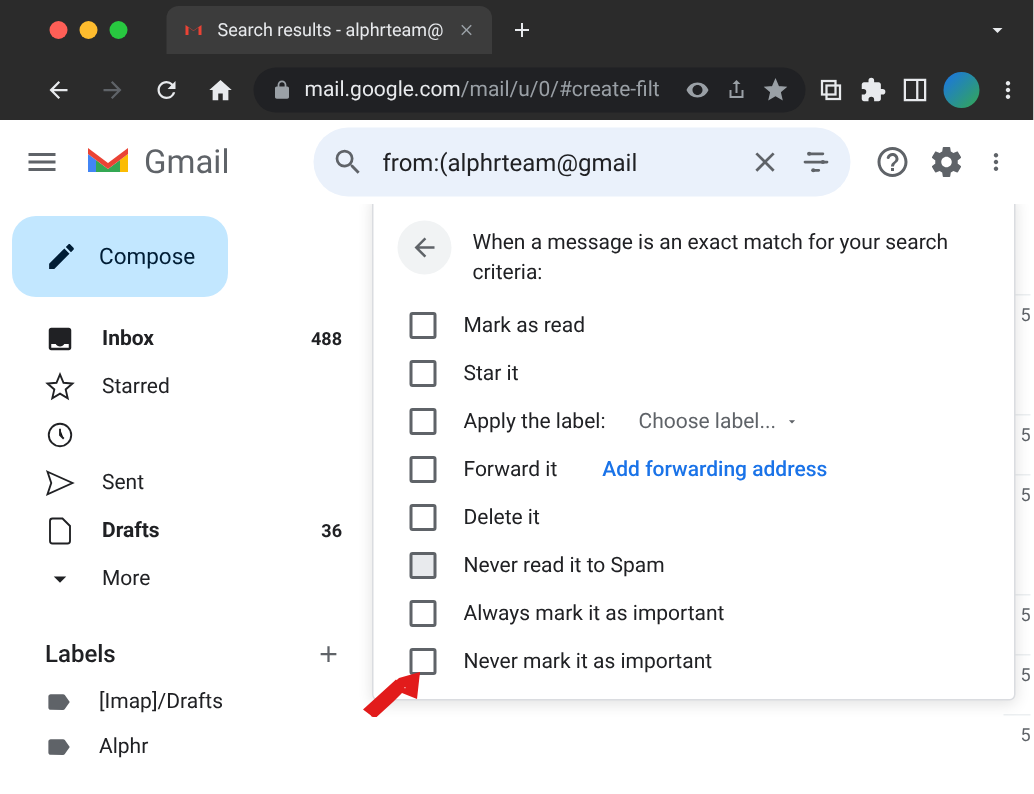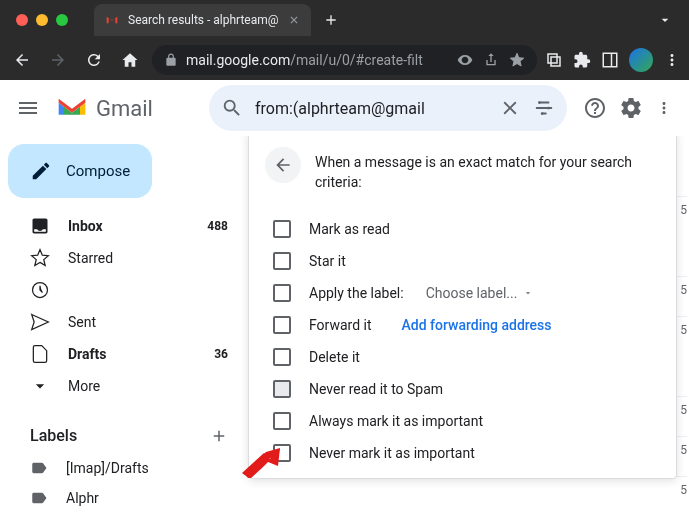--- a/index.html
+++ b/index.html
@@ -1,19 +1,19 @@
 <!DOCTYPE html>
 <html><head>
   <meta charset="utf-8">
   <style>
     * { margin: 0; padding: 0; box-sizing: border-box; font-family: 'Google Sans', Roboto, Arial, sans-serif; }
     body { width: 689px; height: 529px; overflow: hidden; background: #fff; position: relative; }
 
     
-    .browser-chrome { background: #2b2b2b; height: 80px; }
+    .browser-chrome { background: #2b2b2b; height: 80px; padding-left: 17px; }
     .tab-bar { display: flex; align-items: center; height: 40px; padding: 0 8px; gap: 6px; }
     .traffic-lights { display: flex; gap: 8px; margin-left: 8px; margin-right: 20px; }
     .traffic-light { width: 12px; height: 12px; border-radius: 50%; }
     .tl-red { background: #ff5f57; }
     .tl-yellow { background: #febc2e; }
     .tl-green { background: #28c840; }
     .tab { background: #3c3c3c; color: #e8eaed; height: 32px; border-radius: 8px 8px 0 0; display: flex; align-items: center; padding: 0 10px; font-size: 12px; gap: 8px; min-width: 200px; }
     .tab-favicon { width: 16px; height: 16px; }
     .tab-title { flex: 1; overflow: hidden; text-overflow: ellipsis; white-space: nowrap; }
     .tab-close { width: 14px; height: 14px; display: flex; align-items: center; justify-content: center; color: #9aa0a6; }
@@ -57,21 +57,21 @@
     .nav-count { font-size: 12px; color: #5f6368; }
     .nav-item.active .nav-count { color: #202124; font-weight: 700; }
 
     .labels-section { margin-top: 24px; padding: 0 12px 0 22px; }
     .labels-header { display: flex; align-items: center; justify-content: space-between; font-size: 16px; color: #202124; font-weight: 500; margin-bottom: 8px; }
     .label-item { display: flex; align-items: center; gap: 18px; padding: 6px 0; font-size: 14px; color: #202124; cursor: pointer; }
 
     
     .main-area { flex: 1; position: relative; }
     .filter-panel { position: absolute; top: -6px; left: 0; right: 12px; background: #fff; border: 1px solid #dadce0; border-radius: 4px; box-shadow: 0 2px 10px rgba(0,0,0,0.12); padding: 16px; z-index: 10; }
-    .filter-header { display: flex; align-items: flex-start; gap: 14px; margin-bottom: 28px; }
+    .filter-header { display: flex; align-items: flex-start; gap: 14px; margin-bottom: 16px; }
     .back-btn { width: 36px; height: 36px; border-radius: 50%; background: #f1f3f4; display: flex; align-items: center; justify-content: center; color: #5f6368; cursor: pointer; flex-shrink: 0; }
     .filter-prompt { font-size: 14px; color: #202124; padding-top: 6px; line-height: 1.4; }
     .filter-options { display: flex; flex-direction: column; gap: 14px; padding-left: 8px; }
     .filter-option { display: flex; align-items: center; gap: 18px; font-size: 14px; color: #202124; }
     .checkbox { width: 18px; height: 18px; border: 2px solid #5f6368; border-radius: 2px; cursor: pointer; flex-shrink: 0; }
     .checkbox.highlighted { background: #e8eaed; }
     .filter-label { }
     .label-select { color: #5f6368; margin-left: 4px; display: flex; align-items: center; gap: 6px; }
     .forwarding-link { color: #1a73e8; font-weight: 500; cursor: pointer; margin-left: 12px; }
 

